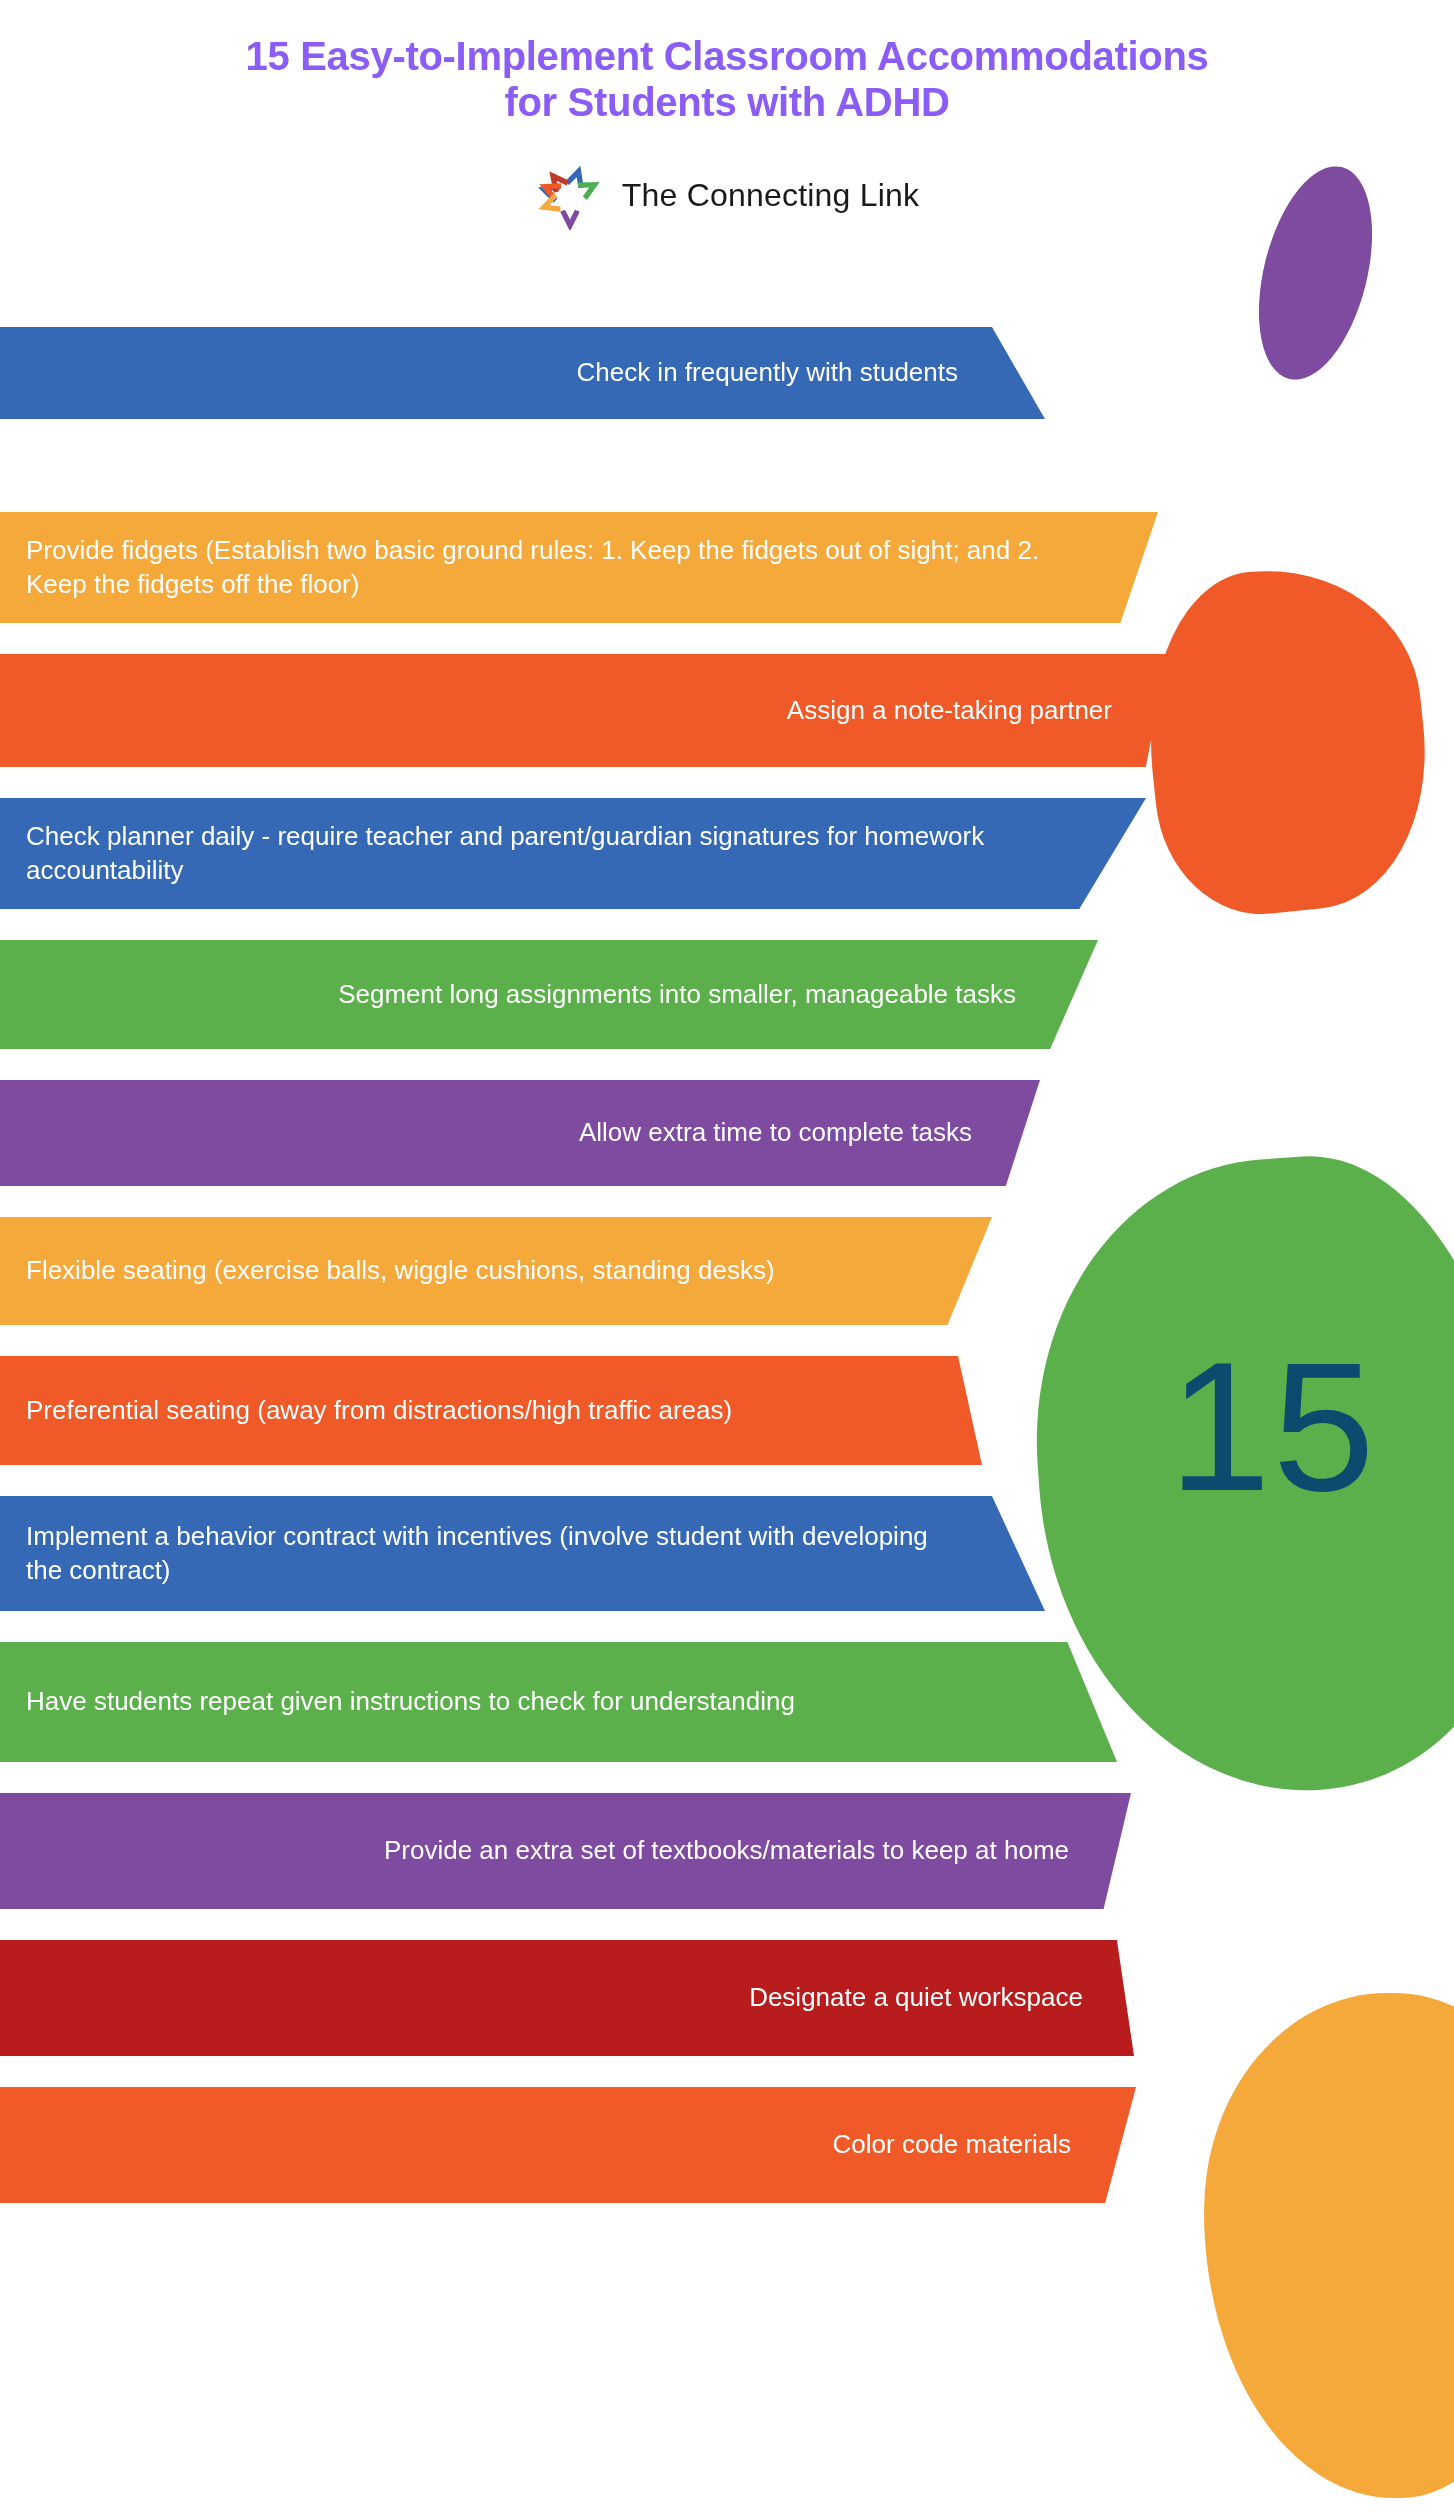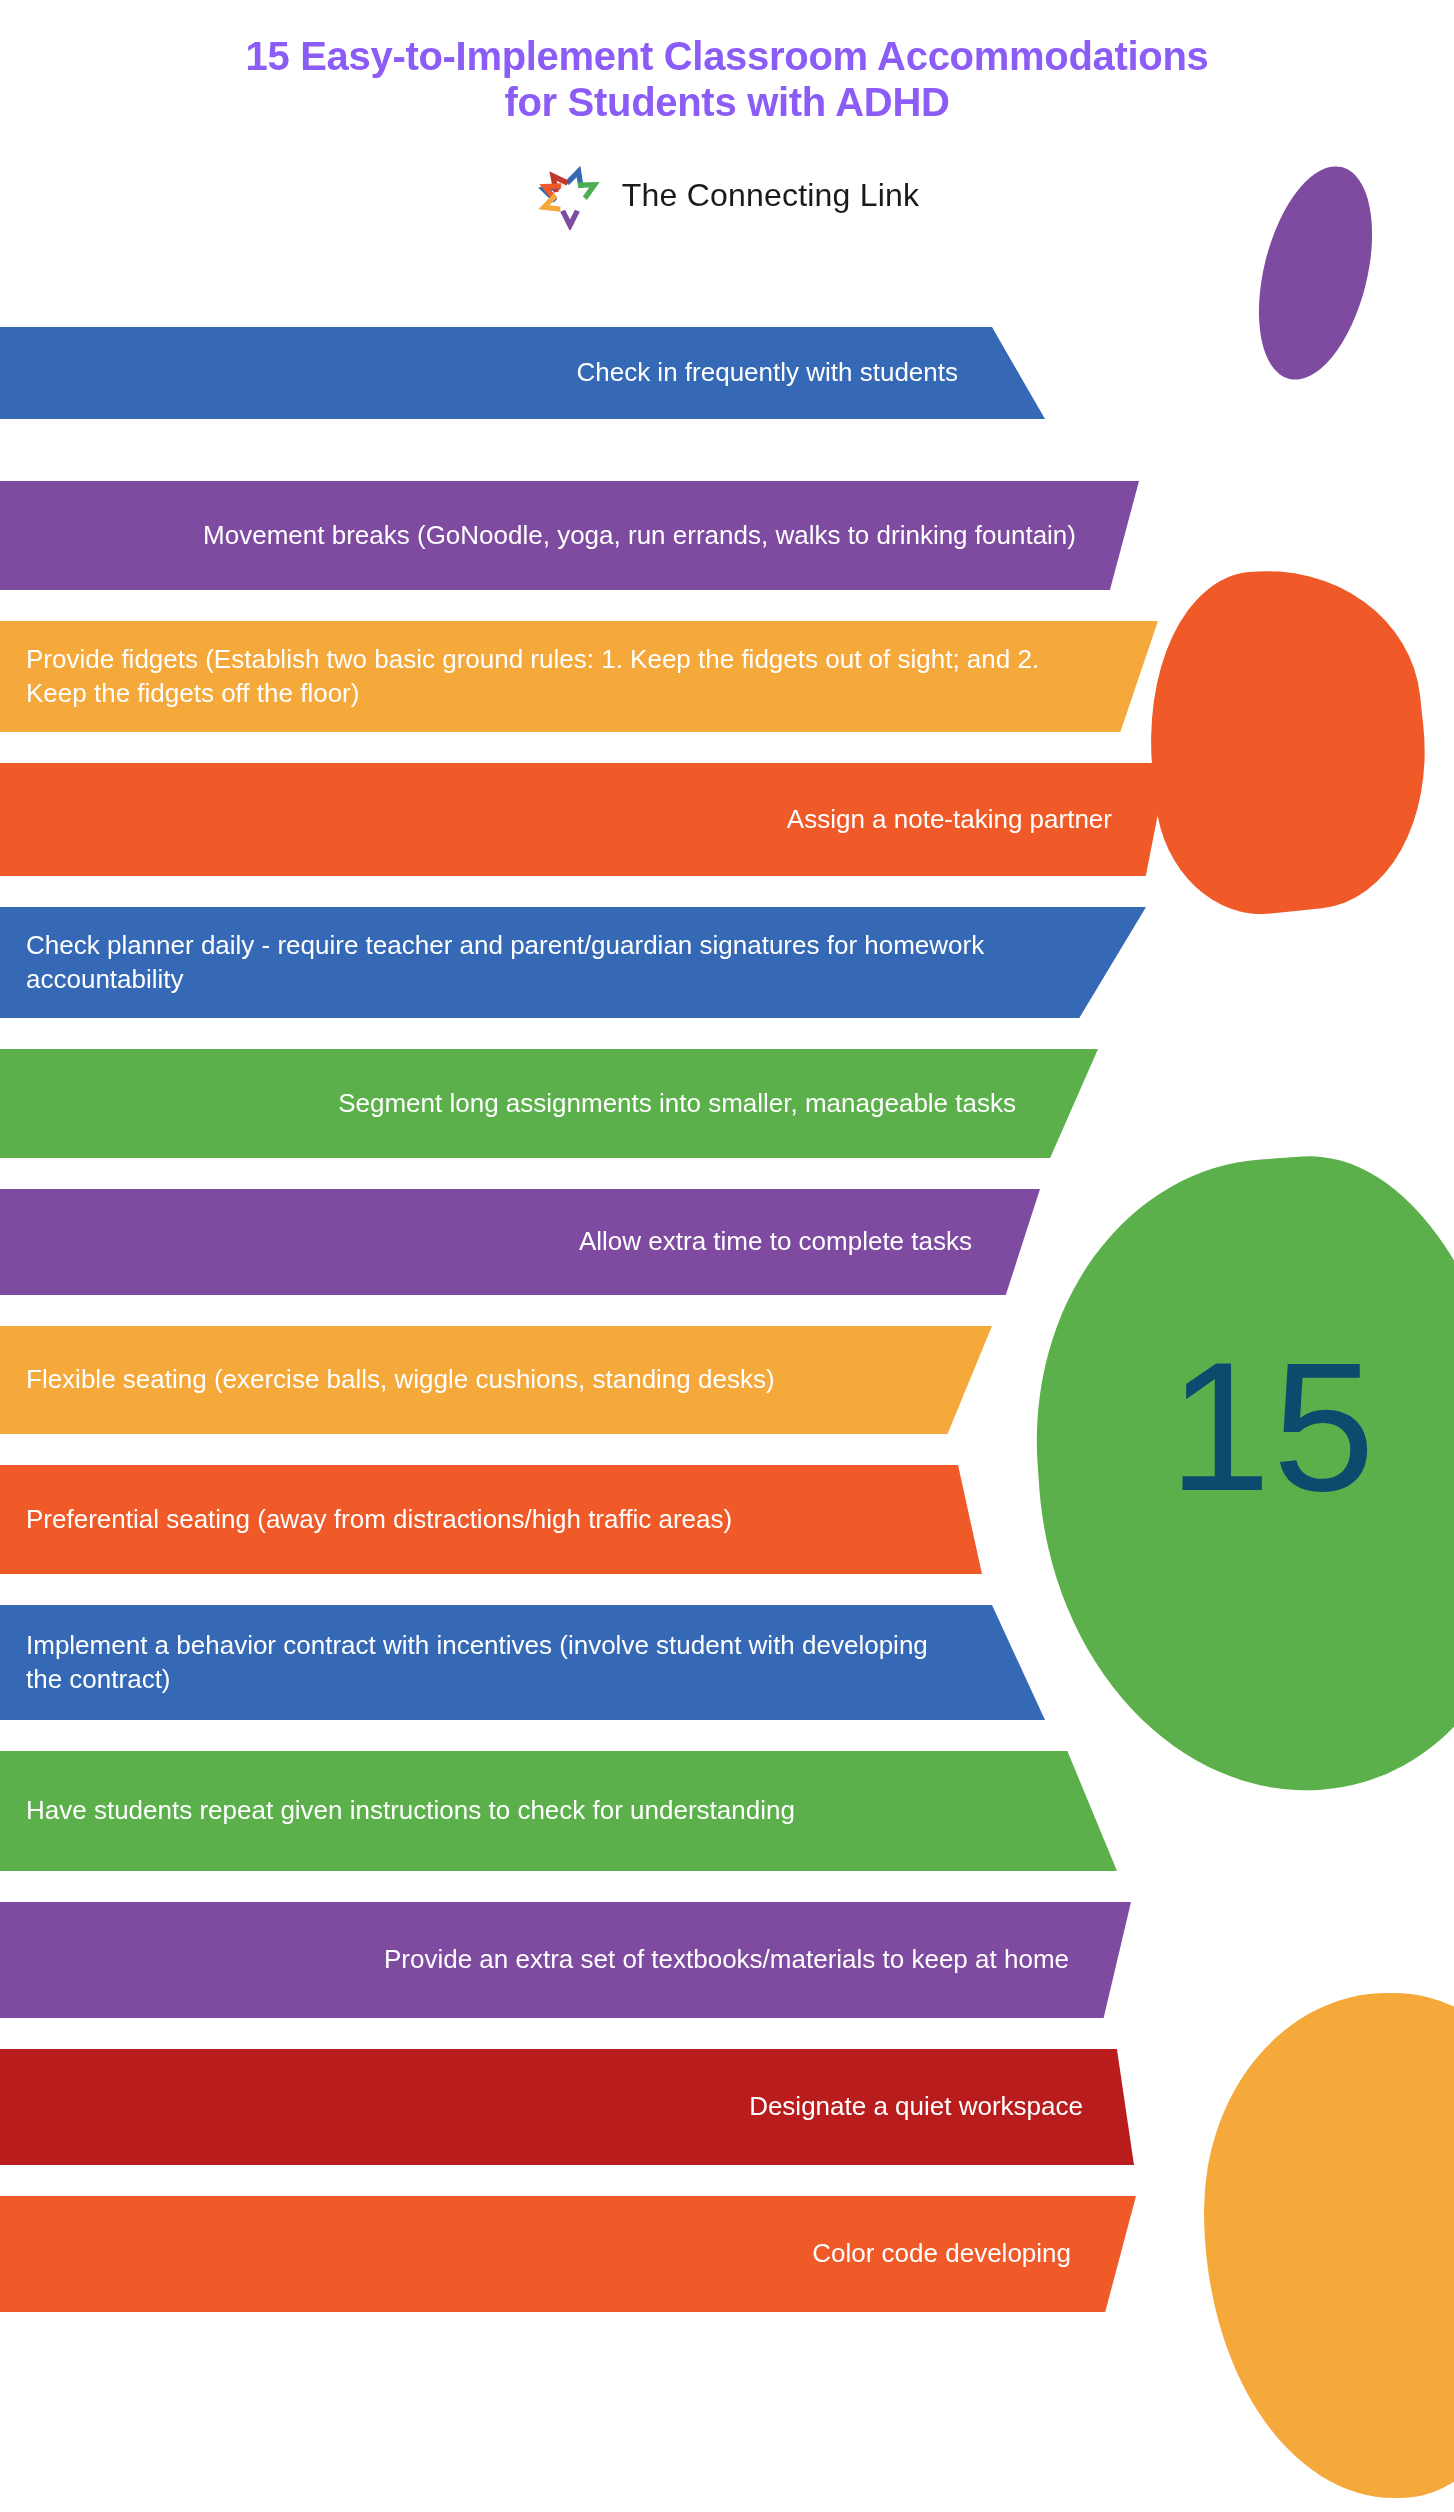--- a/index.html
+++ b/index.html
@@ -116,23 +116,20 @@
       <span class="brand-name">The Connecting Link</span>
     </div>
   </div>
 
   <div class="bars" id="bars">
       <div class="bar align-right" style="width: 1045px; height: 92px; background: rgb(53, 105, 181); clip-path: polygon(0px 0px, 94.926% 0px, 100% 100%, 0px 100%);">
         <div class="bar-inner" style="width: 977px;">Check in frequently with students</div>
       </div>
       <div class="spacer"></div>
       <div class="spacer"></div>
-      <div class="bar align-right" style="width: 1139px; height: 109px; background: rgb(127, 75, 160); clip-path: polygon(0px 0px, 100% 0px, 97.447% 100%, 0px 100%);">
-        <div class="bar-inner" style="width: 1095px;">Movement breaks (GoNoodle, yoga, run errands, walks to drinking fountain)</div>
-      </div>
       <div class="spacer"></div>
       <div class="bar align-left" style="width: 1158px; height: 111px; background: rgb(246, 169, 59); clip-path: polygon(0px 0px, 100% 0px, 96.75% 100%, 0px 100%);">
         <div class="bar-inner" style="width: 1105px;">Provide fidgets (Establish two basic ground rules: 1. Keep the fidgets out of sight; and 2. Keep the fidgets off the floor)</div>
       </div>
       <div class="spacer"></div>
       <div class="bar align-right" style="width: 1168px; height: 113px; background: rgb(239, 90, 40); clip-path: polygon(0px 0px, 100% 0px, 98.097% 100%, 0px 100%);">
         <div class="bar-inner" style="width: 1131px;">Assign a note-taking partner</div>
       </div>
       <div class="spacer"></div>
       <div class="bar align-left" style="width: 1146px; height: 111px; background: rgb(53, 105, 181); clip-path: polygon(0px 0px, 100% 0px, 94.179% 100%, 0px 100%);">
@@ -165,18 +162,18 @@
       <div class="spacer"></div>
       <div class="bar align-right" style="width: 1131px; height: 116px; background: rgb(127, 75, 160); clip-path: polygon(0px 0px, 100% 0px, 97.579% 100%, 0px 100%);">
         <div class="bar-inner" style="width: 1088px;">Provide an extra set of textbooks/materials to keep at home</div>
       </div>
       <div class="spacer"></div>
       <div class="bar align-right" style="width: 1134px; height: 116px; background: #b91c1c; clip-path: polygon(0px 0px, 98.492% 0px, 100% 100%, 0px 100%);">
         <div class="bar-inner" style="width: 1102px;">Designate a quiet workspace</div>
       </div>
       <div class="spacer"></div>
       <div class="bar align-right" style="width: 1136px; height: 116px; background: rgb(239, 90, 40); clip-path: polygon(0px 0px, 100% 0px, 97.289% 100%, 0px 100%);">
-        <div class="bar-inner" style="width: 1090px;">Color code developing</div>
+        <div class="bar-inner" style="width: 1090px;">Color code materials</div>
       </div>
     </div>
 
 </div>
 
 
 </body></html>

